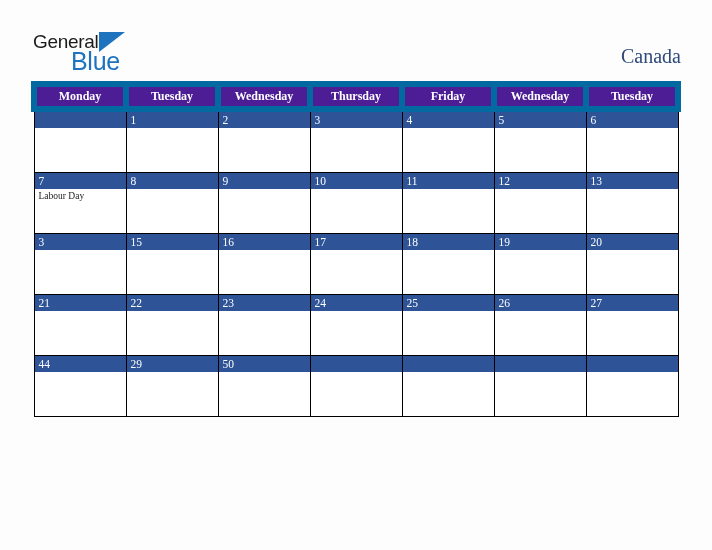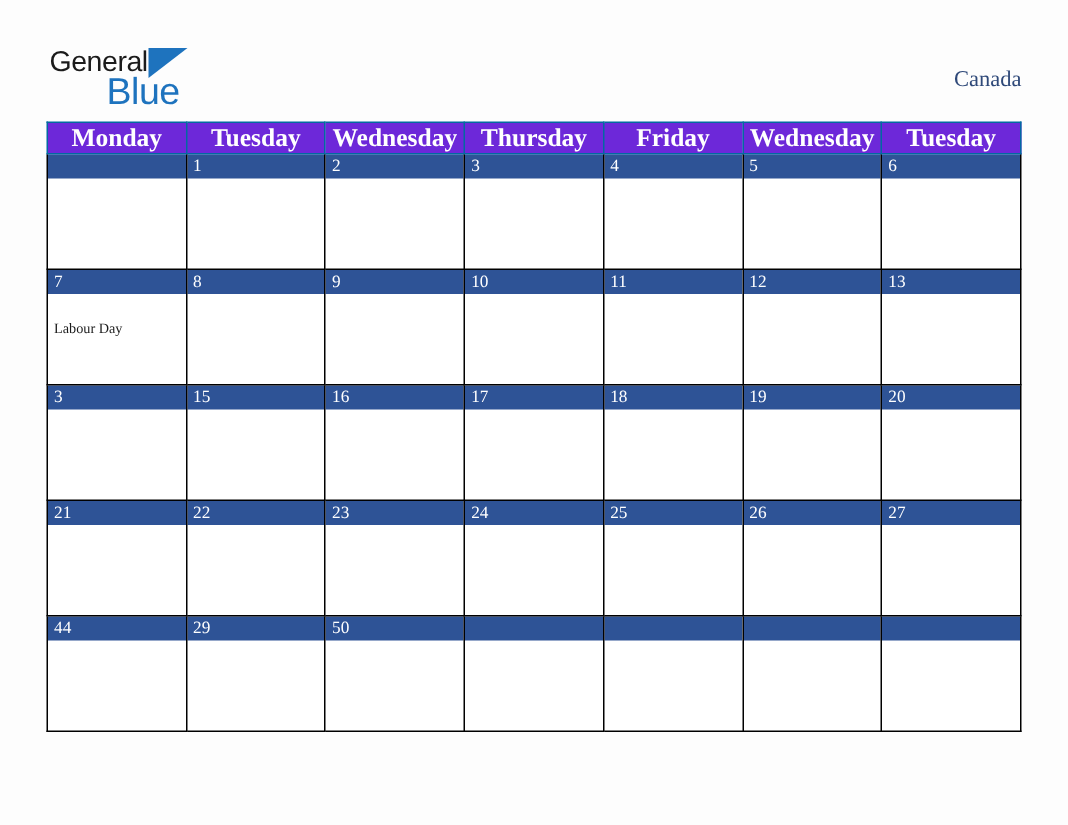--- a/index.html
+++ b/index.html
@@ -83,43 +83,43 @@
     color: #2f4979;
     letter-spacing: 0.2px;
   }
 
   
   .country {
     position: absolute;
     right: 31px;
     top: 45px;
     font-family: "Liberation Serif", serif;
-    font-size: 15px;
+    font-size: 20px;
     color: #2f4979;
   }
 
   
   .cal {
     position: absolute;
     left: 31px;
     top: 81px;
     width: 650px;
     border-collapse: collapse;
     table-layout: fixed;
   }
   .cal th {
-    background: #6d28d9;
+    background: #4c1d95;
     color: #ffffff;
     font-family: "Liberation Serif", serif;
     font-weight: bold;
-    font-size: 17px;
+    font-size: 12px;
     height: 19px;
     padding: 0;
     text-align: center;
-    border: 1px solid #0369a1;
+    border: 6px solid #0369a1;
   }
   .cal td {
     padding: 0;
     vertical-align: top;
     border: 1px solid #000000;
     background: #ffffff;
     height: 60px;
     width: 92.85px;
   }
   .daybar {
@@ -128,22 +128,22 @@
     line-height: 16px;
     color: #ffffff;
     font-family: "Liberation Serif", serif;
     font-size: 11.5px;
     padding-left: 4px;
     box-sizing: border-box;
     overflow: hidden;
     white-space: nowrap;
   }
   .daybody {
-    height: 60px;
-    padding: 19px 3px 0 4px;
+    height: 44px;
+    padding: 2px 3px 0 4px;
     box-sizing: border-box;
     overflow: hidden;
   }
   .event {
     font-family: "Liberation Serif", serif;
     font-size: 9.5px;
     color: #1b1b1b;
     line-height: 11px;
     white-space: nowrap;
   }

